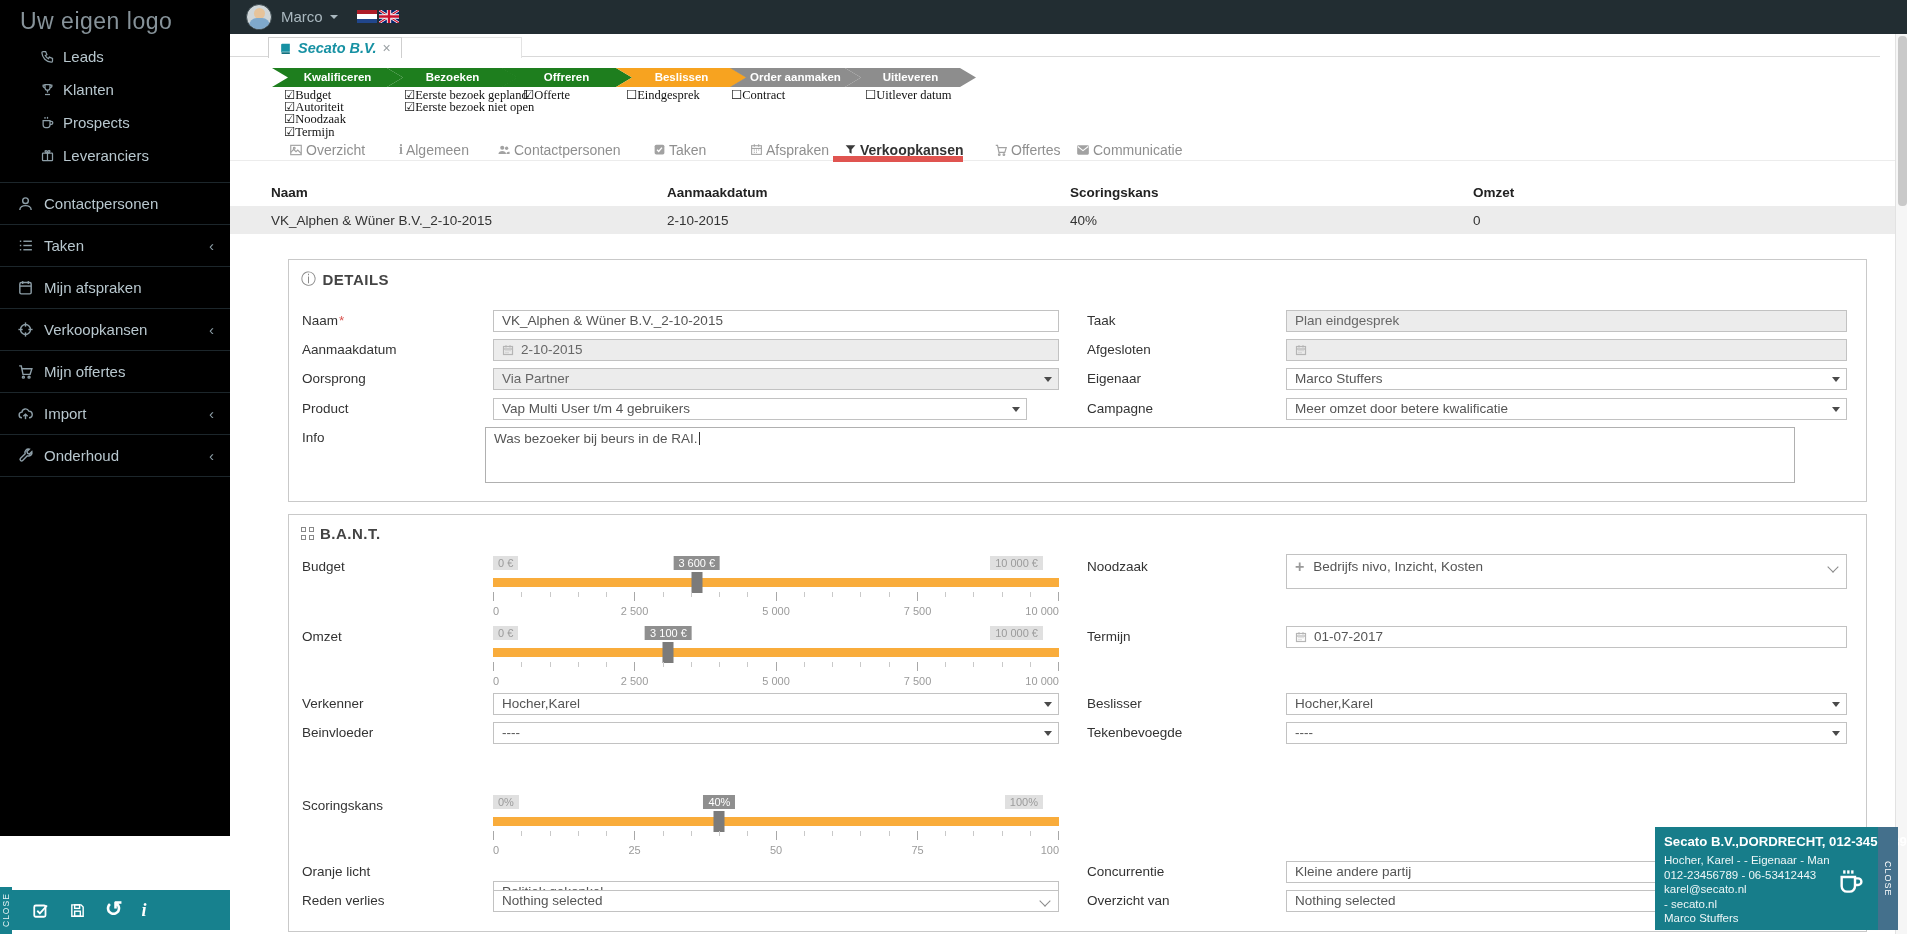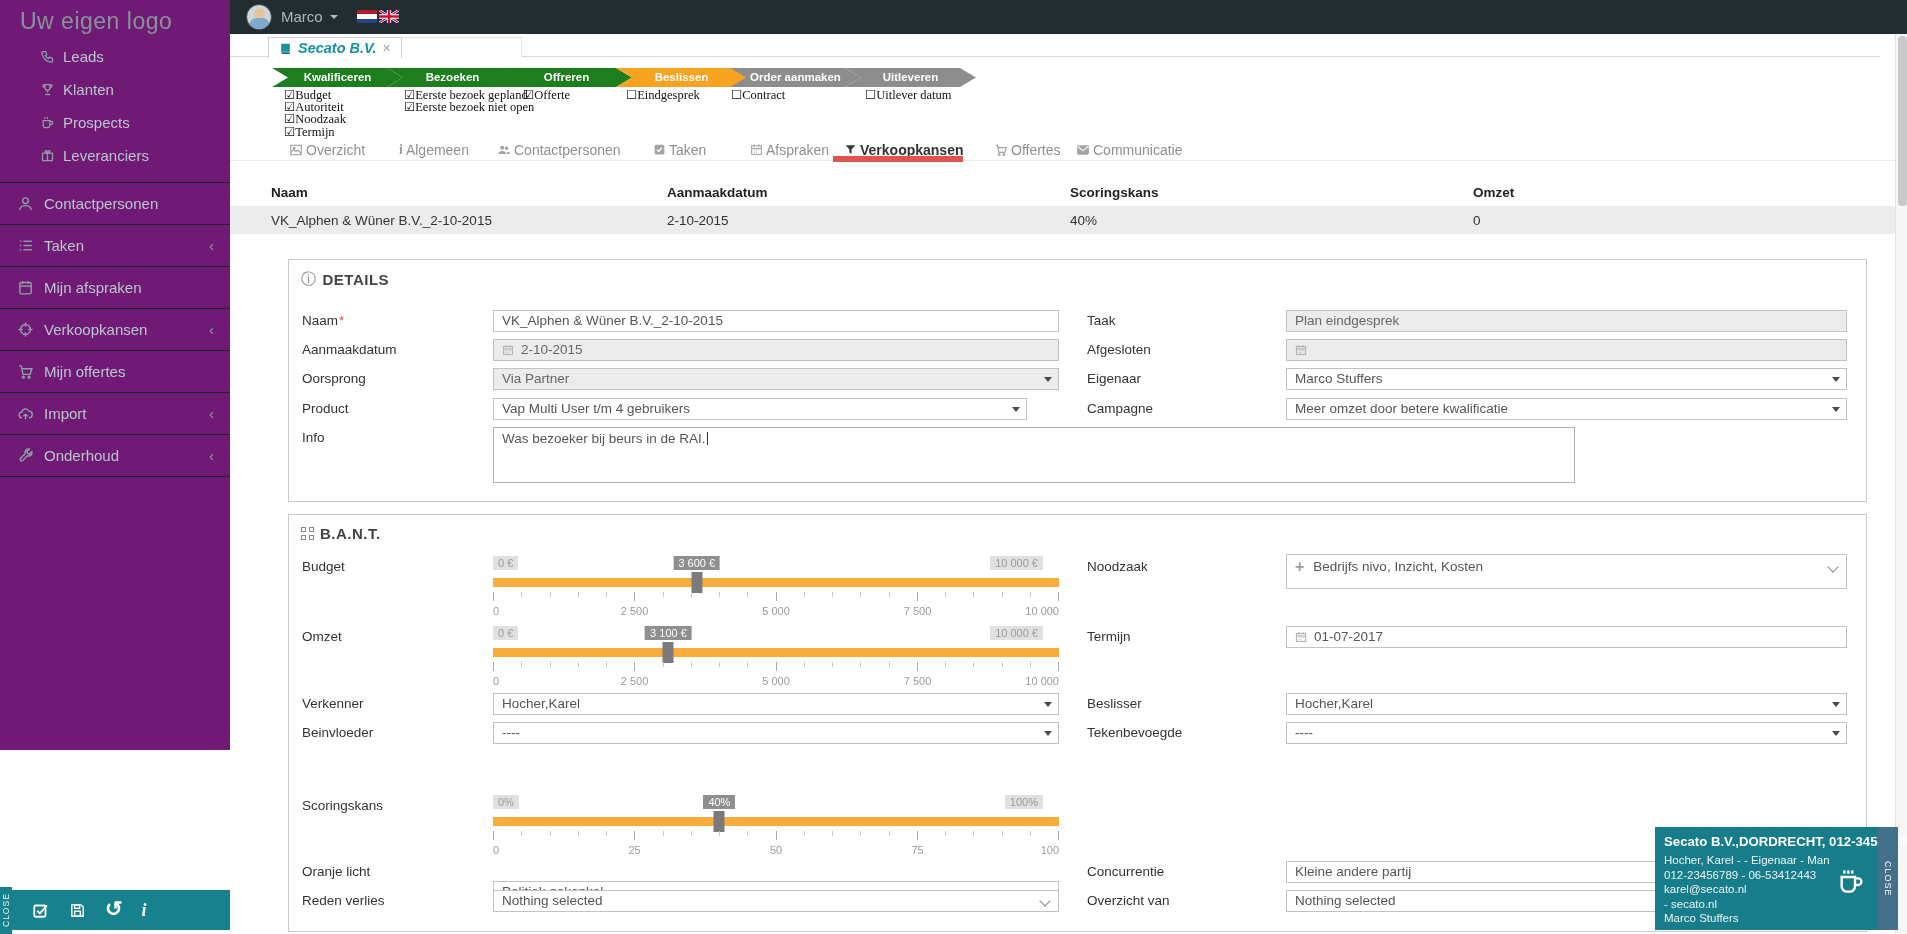--- a/index.html
+++ b/index.html
@@ -16,21 +16,21 @@
   #user-name{position:absolute;left:281px;top:8px;font-size:15px;color:#aab8bf}
   .caret-down{display:inline-block;width:0;height:0;border-left:4px solid transparent;
           border-right:4px solid transparent;border-top:4px solid #aab8bf}
   #user-caret{position:absolute;left:330px;top:15px}
   .flag{position:absolute;top:10px;width:20px;height:13px}
   #flag-nl{left:357px}
   #flag-nl div{height:4.33px}
   #flag-uk{left:379px}
 
   
-  #sidebar{position:absolute;left:0;top:0;width:230px;height:750px;background:#701a75}
+  #sidebar{position:absolute;left:0;top:0;width:230px;height:836px;background:#000000}
   #logo-text{height:40px;line-height:42px;padding-left:20px;font-size:23px;color:#87939a;letter-spacing:.5px}
   .snav1 .sitem{display:flex;align-items:center;height:33px;padding-left:40px;color:#b8c7ce;font-size:15px;cursor:pointer}
   .snav2{margin-top:10px}
   .snav2 .sitem{display:flex;align-items:center;height:41px;padding-left:17px;color:#b8c7ce;font-size:15px;
       border-top:1px solid #1c262b;cursor:pointer}
   .snav2 .sitem:last-child{border-bottom:1px solid #1c262b}
   .sic{width:17px;height:17px;margin-right:10px;color:#8d9ea7;flex:none}
   .snav1 .sic{width:15px;height:15px;margin-right:8px}
   .schev{margin-left:auto;margin-right:16px;color:#8d9ea7;font-size:15px;line-height:1}
 
@@ -423,21 +423,21 @@
         </svg><span>2-10-2015</span>
     </div>
 
     <div class="flabel" style="left:13px;top:111px">Oorsprong</div>
     <div class="ctl dis" style="left:204px;top:108px;width:566px"><span>Via Partner</span><span class="sel-caret"></span></div>
 
     <div class="flabel" style="left:13px;top:141px">Product</div>
     <div class="ctl" style="left:204px;top:138px;width:534px"><span>Vap Multi User t/m 4 gebruikers</span><span class="sel-caret"></span></div>
 
     <div class="flabel" style="left:13px;top:170px">Info</div>
-    <div class="ta" style="left:204px;top:167px;width:1082px;height:56px"><span>Was bezoeker bij beurs in de RAI.</span><span class="tcaret"></span></div>
+    <div class="ta" style="left:196px;top:167px;width:1310px;height:56px"><span>Was bezoeker bij beurs in de RAI.</span><span class="tcaret"></span></div>
 
     <div class="flabel" style="left:798px;top:53px">Taak</div>
     <div class="ctl dis" style="left:997px;top:50px;width:561px"><span>Plan eindgesprek</span></div>
 
     <div class="flabel" style="left:798px;top:82px">Afgesloten</div>
     <div class="ctl dis" style="left:997px;top:79px;width:561px">
       <svg class="cal" width="12" height="12" viewBox="0 0 24 24" fill="none" stroke="currentColor" stroke-width="2.4">
           <rect x="3" y="5" width="18" height="16"></rect>
           <line x1="3" y1="10" x2="21" y2="10"></line>
           <line x1="8" y1="2.5" x2="8" y2="7"></line>

